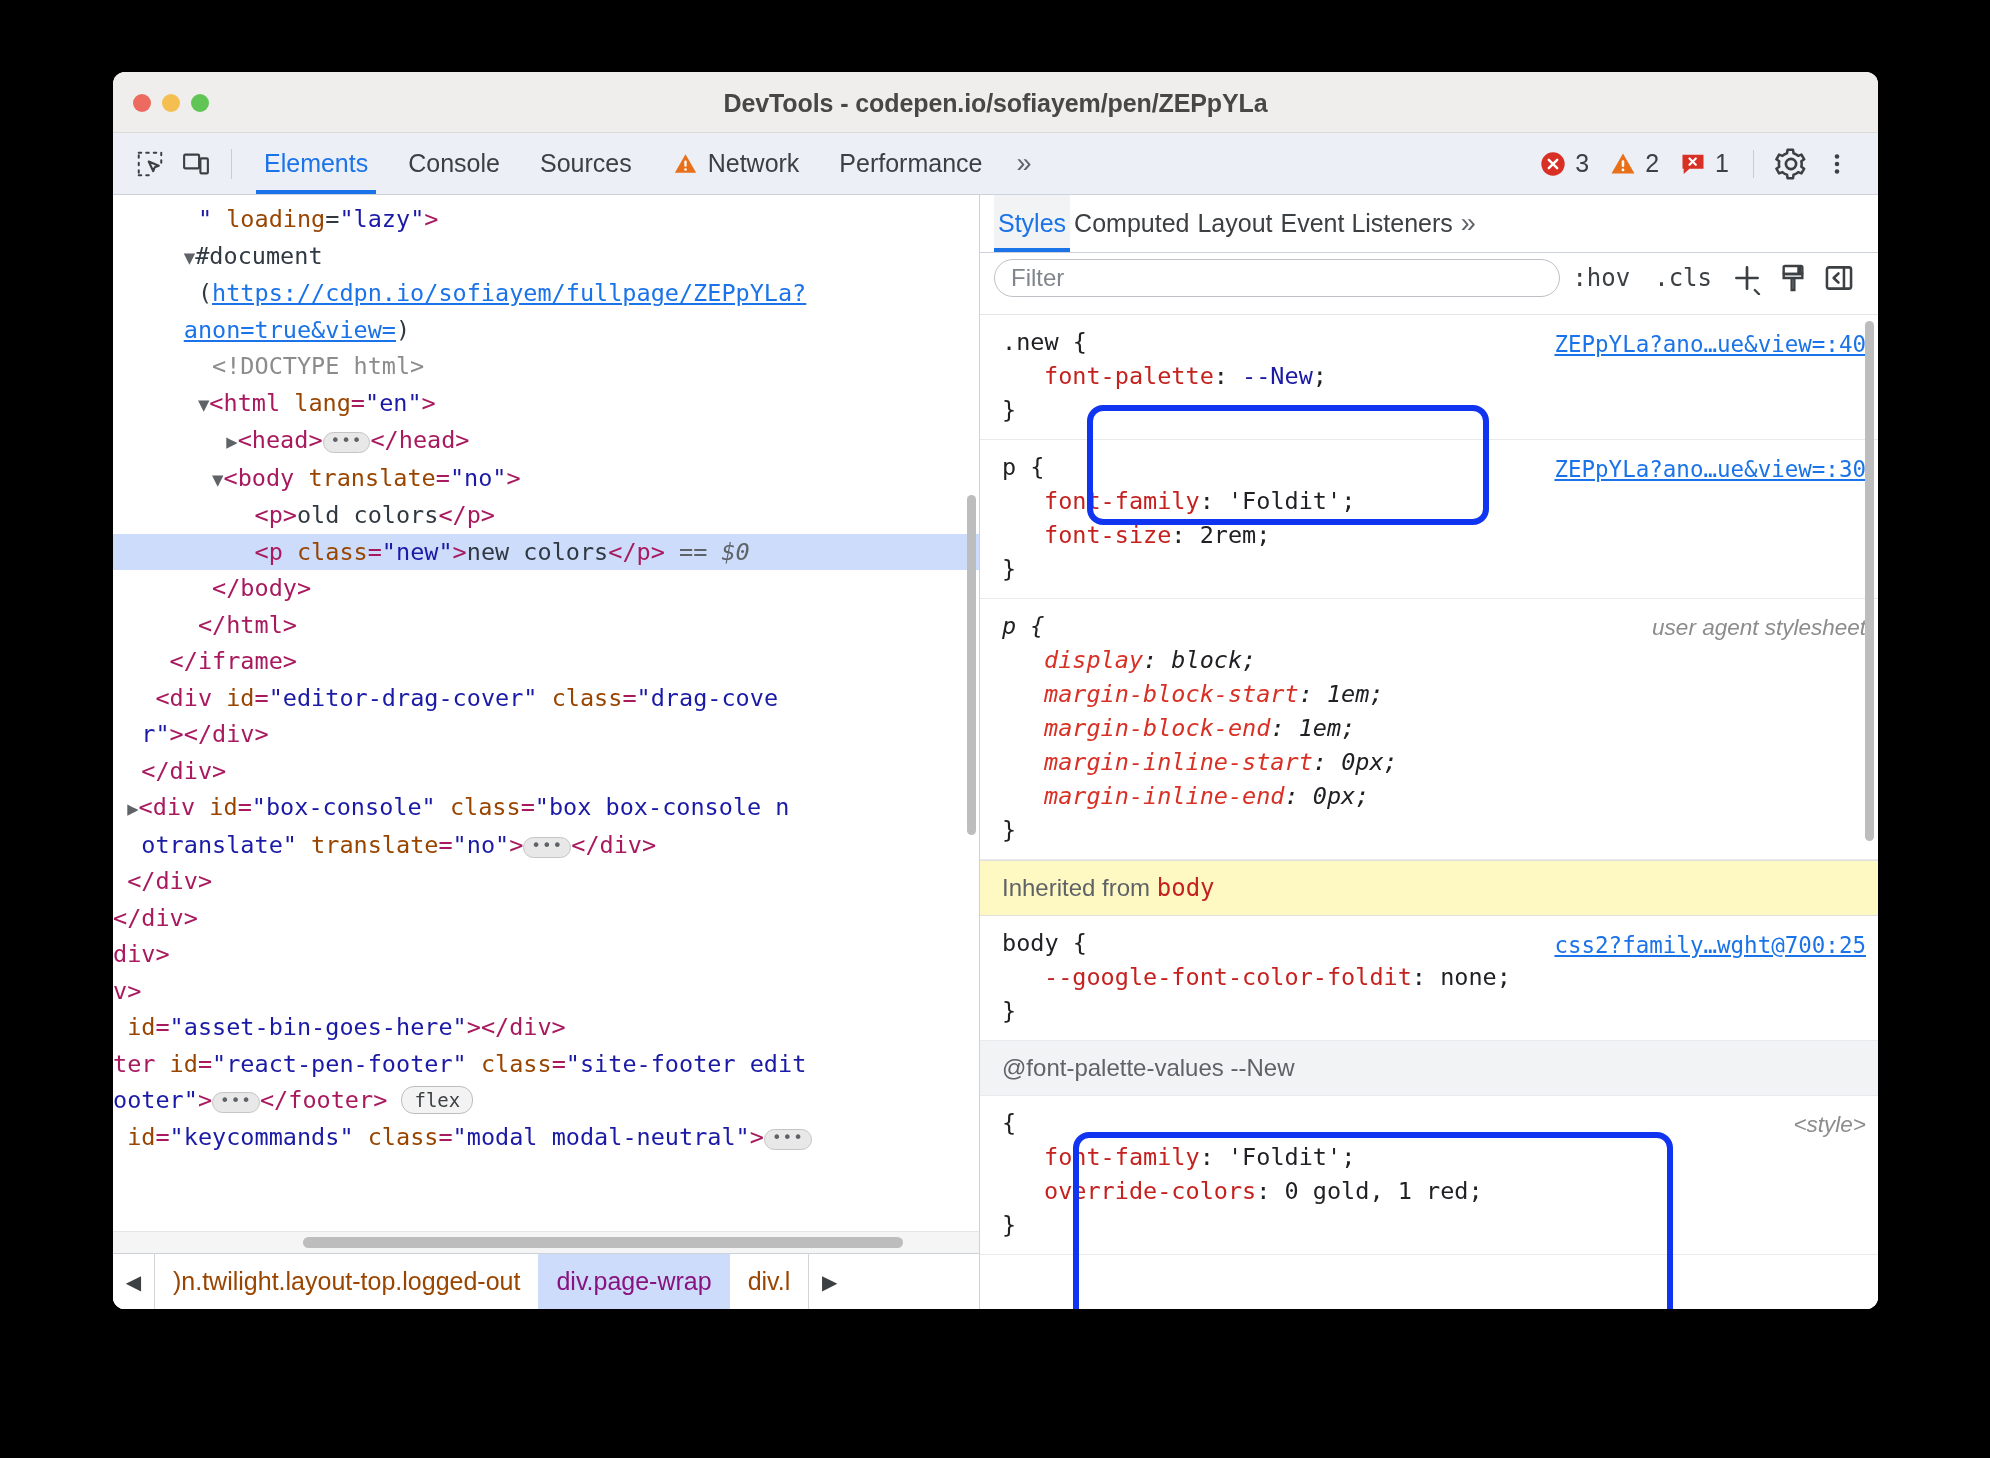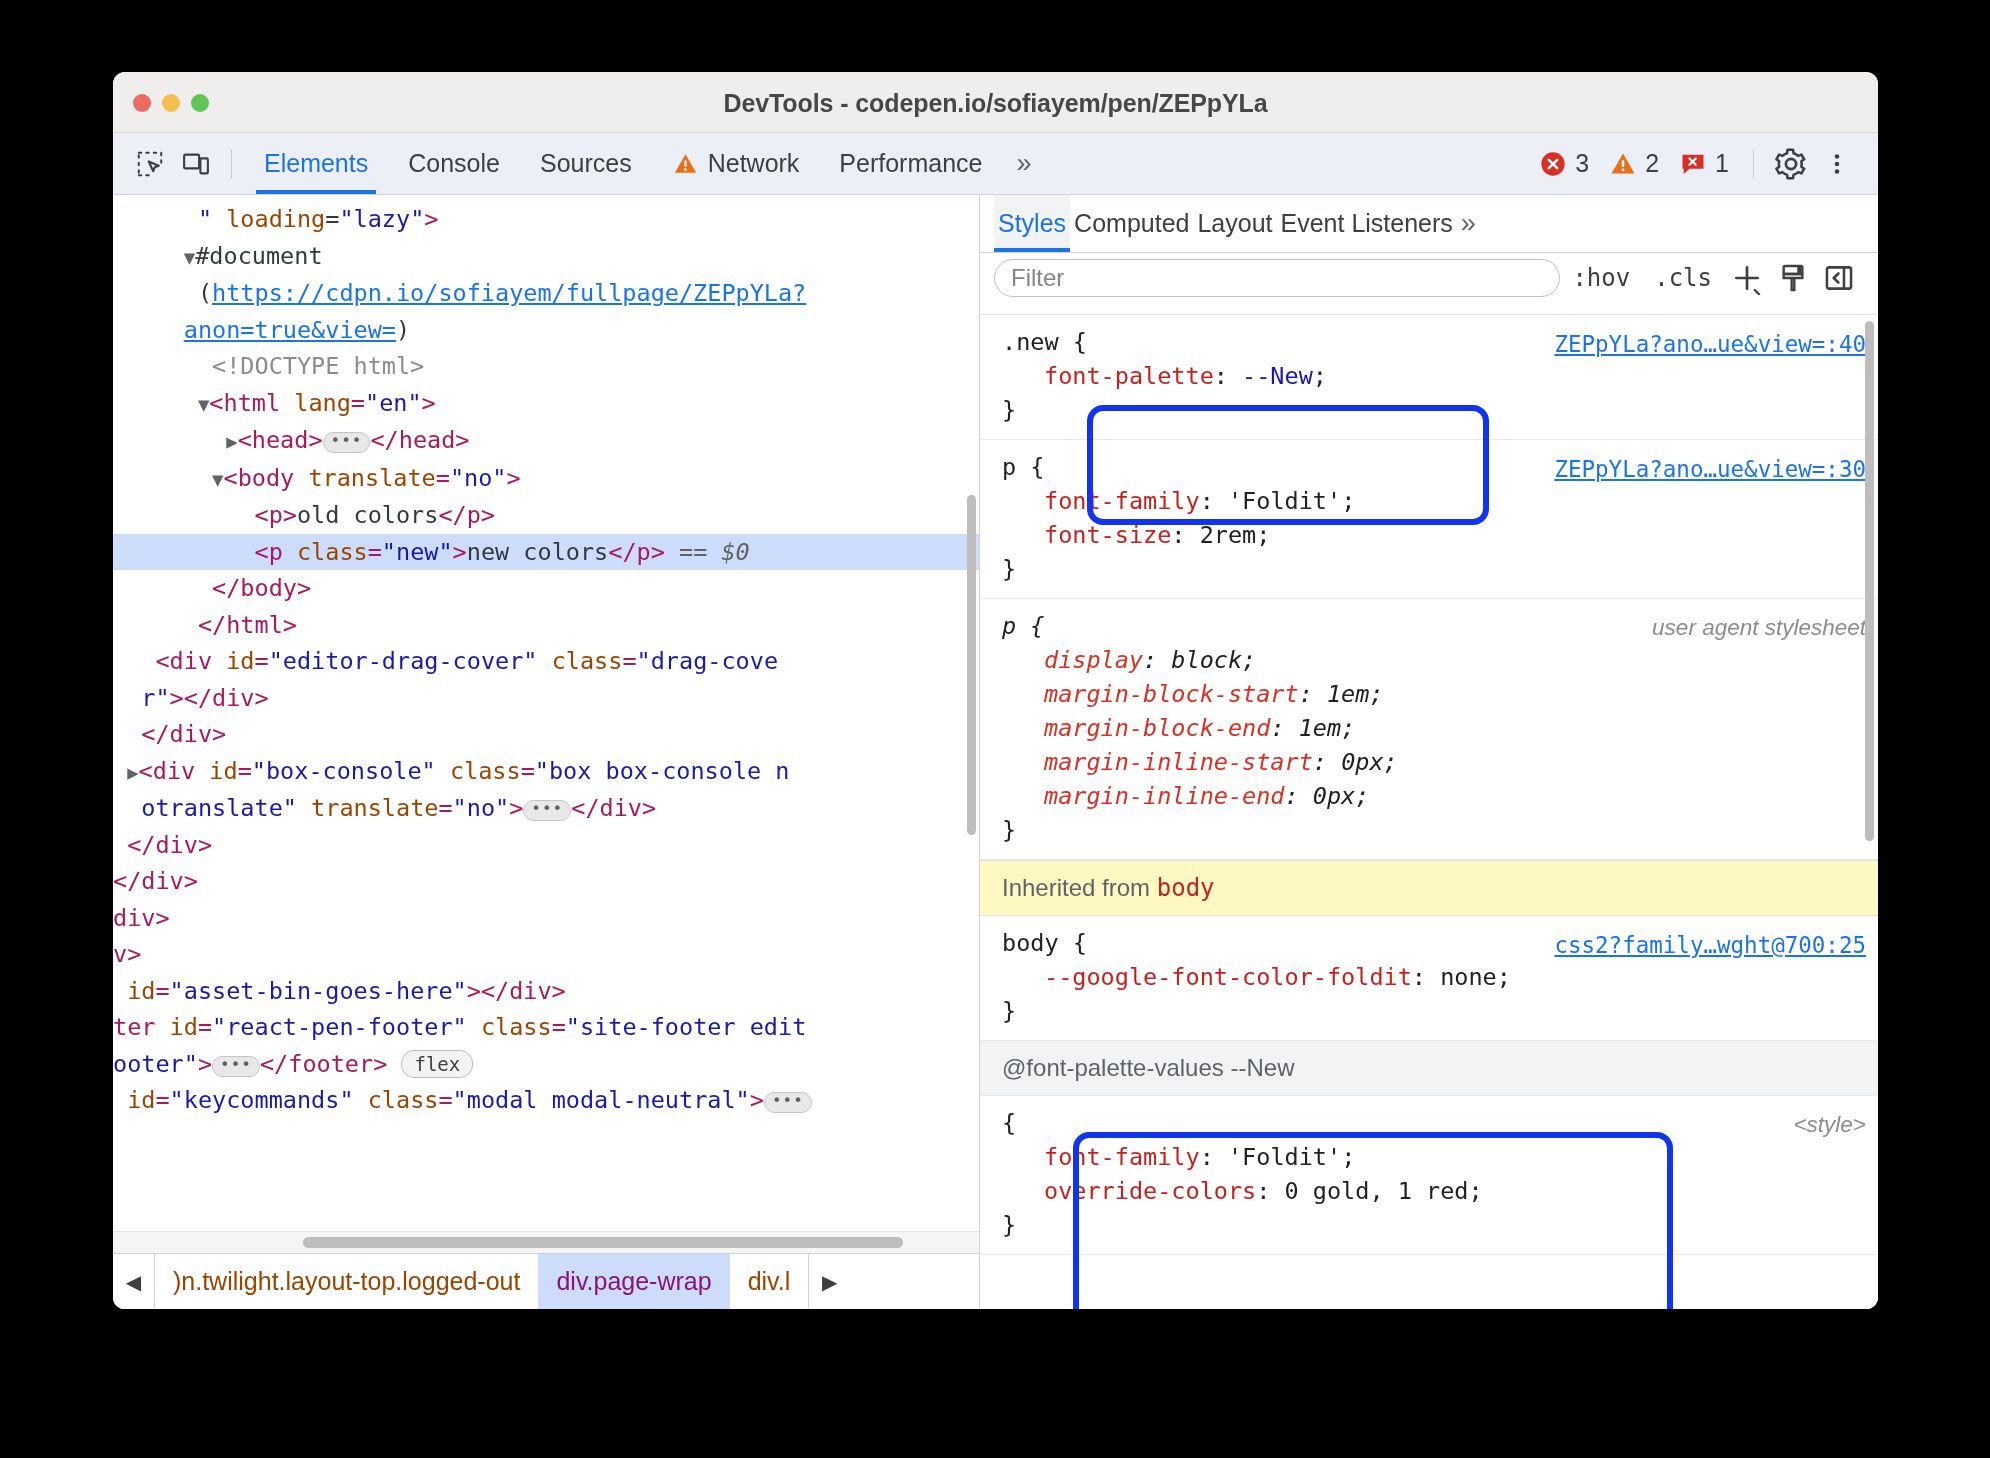--- a/index.html
+++ b/index.html
@@ -345,20 +345,21 @@
         <div class="dl">        <span class="arrow">▶</span><span class="tagr">&lt;head&gt;</span><span class="ellip">•••</span><span class="tagr">&lt;/head&gt;</span></div>
 
         <div class="dl">       <span class="arrow">▼</span><span class="tagr">&lt;body</span> <span class="attr">translate</span><span class="tagr">=</span><span class="val">"no"</span><span class="tagr">&gt;</span></div>
 
         <div class="dl">          <span class="tagr">&lt;p&gt;</span><span class="txt">old colors</span><span class="tagr">&lt;/p&gt;</span></div>
 
         <div class="dl sel">          <span class="tagr">&lt;p</span> <span class="attr">class</span><span class="tagr">=</span><span class="val">"new"</span><span class="tagr">&gt;</span><span class="txt">new colors</span><span class="tagr">&lt;/p&gt;</span> <span class="dollar">== </span><span class="dollar" style="font-style:italic">$0</span></div>
 
         <div class="dl">       <span class="tagr">&lt;/body&gt;</span></div>
         <div class="dl">      <span class="tagr">&lt;/html&gt;</span></div>
+        <div class="dl">    <span class="tagr">&lt;/iframe&gt;</span></div>
 
         <div class="dl">   <span class="tagr">&lt;div</span> <span class="attr">id</span><span class="tagr">=</span><span class="val">"editor-drag-cover"</span> <span class="attr">class</span><span class="tagr">=</span><span class="val">"drag-cove</span></div>
         <div class="dl">  <span class="val">r"</span><span class="tagr">&gt;&lt;/div&gt;</span></div>
 
         <div class="dl">  <span class="tagr">&lt;/div&gt;</span></div>
 
         <div class="dl"> <span class="arrow">▶</span><span class="tagr">&lt;div</span> <span class="attr">id</span><span class="tagr">=</span><span class="val">"box-console"</span> <span class="attr">class</span><span class="tagr">=</span><span class="val">"box box-console n</span></div>
         <div class="dl">  <span class="val">otranslate"</span> <span class="attr">translate</span><span class="tagr">=</span><span class="val">"no"</span><span class="tagr">&gt;</span><span class="ellip">•••</span><span class="tagr">&lt;/div&gt;</span></div>
 
         <div class="dl"> <span class="tagr">&lt;/div&gt;</span></div>

